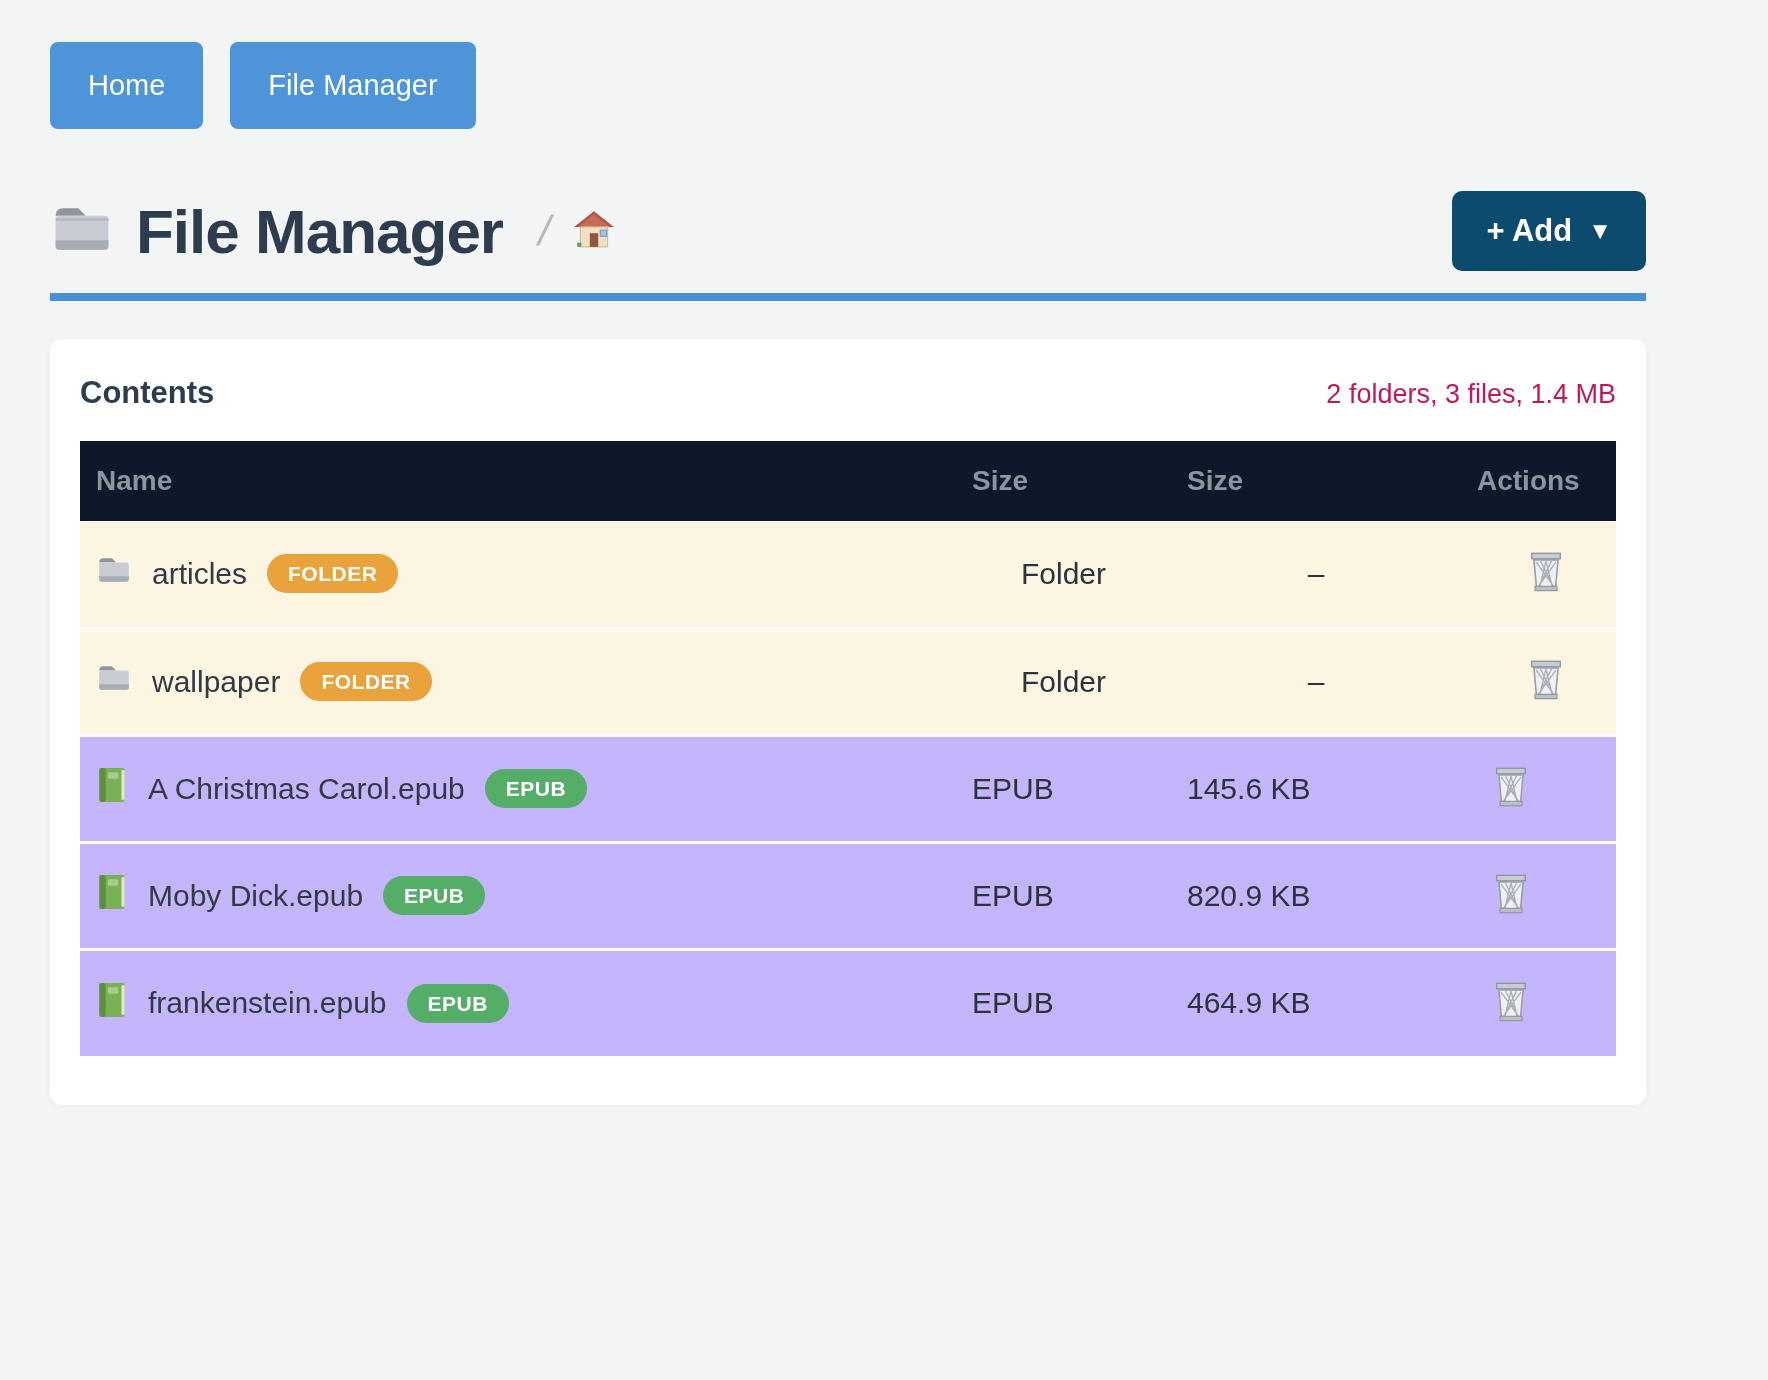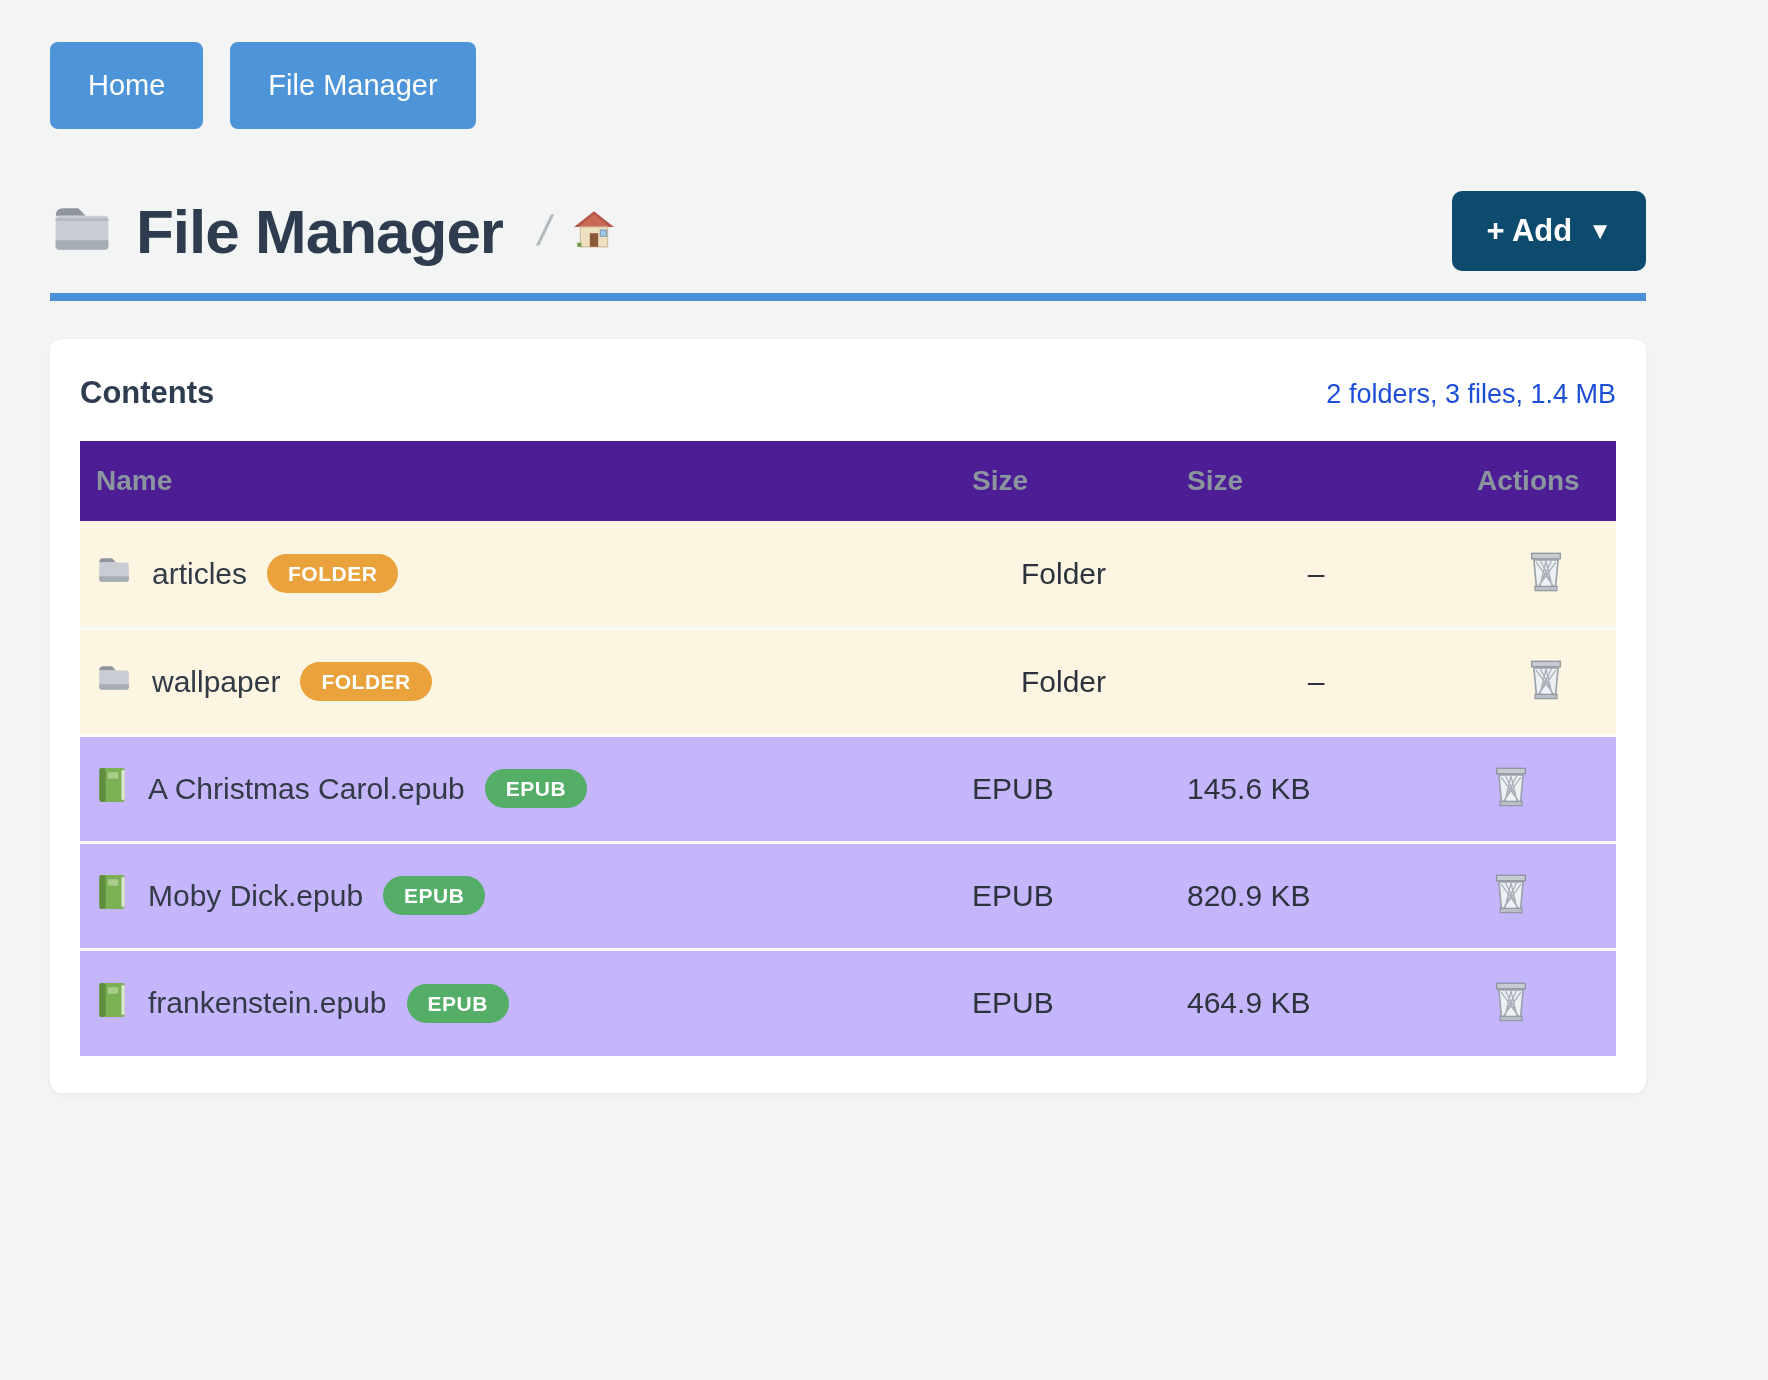--- a/index.html
+++ b/index.html
@@ -31,34 +31,34 @@
     font-size:31px; font-weight:bold; padding:22px 34px; cursor:pointer;
     display:flex; align-items:center; gap:16px; font-family:inherit;
   }
   .add-caret { font-size:24px; }
 
   .blue-rule { height:8px; background:#4a90d9; border:none; margin-top:22px; }
 
   
   .card {
     background:#fff; border-radius:12px; margin-top:38px;
-    padding:36px 30px 37px 30px;
+    padding:36px 30px 49px 30px;
     box-shadow:0 2px 6px rgba(0,0,0,0.04);
   }
   .card-head { display:flex; justify-content:space-between; align-items:baseline; }
   .card-title { font-size:31px; font-weight:bold; color:#2e3c4f; }
-  .card-summary { font-size:27px; color:#1d4ed8; }
+  .card-summary { font-size:27px; color:#be185d; }
 
   table { width:100%; border-collapse:collapse; table-layout:fixed; margin-top:30px; }
   col.c-name { width:auto; }
   col.c-type { width:215px; }
   col.c-size { width:290px; }
   col.c-actions { width:155px; }
   thead th {
-    background:#4c1d95; color:#8b959d; font-size:28px; font-weight:bold;
+    background:#0f172a; color:#8b959d; font-size:28px; font-weight:bold;
     text-align:left; padding:24px 16px; height:75px;
   }
   tbody td { font-size:30px; color:#2c333c; padding:16px; height:107px; }
   tbody tr { border-bottom:3px solid #fbfbf9; }
   tbody tr:last-child { border-bottom:none;margin-left:11px; }
   tr.row-folder { background:#fcf5e1;text-align:center; }
   tr.row-epub { background:#c4b5fd; }
 
   .name-cell { display:flex; align-items:center; gap:20px; }
   .file-name { color:#323a46; }

